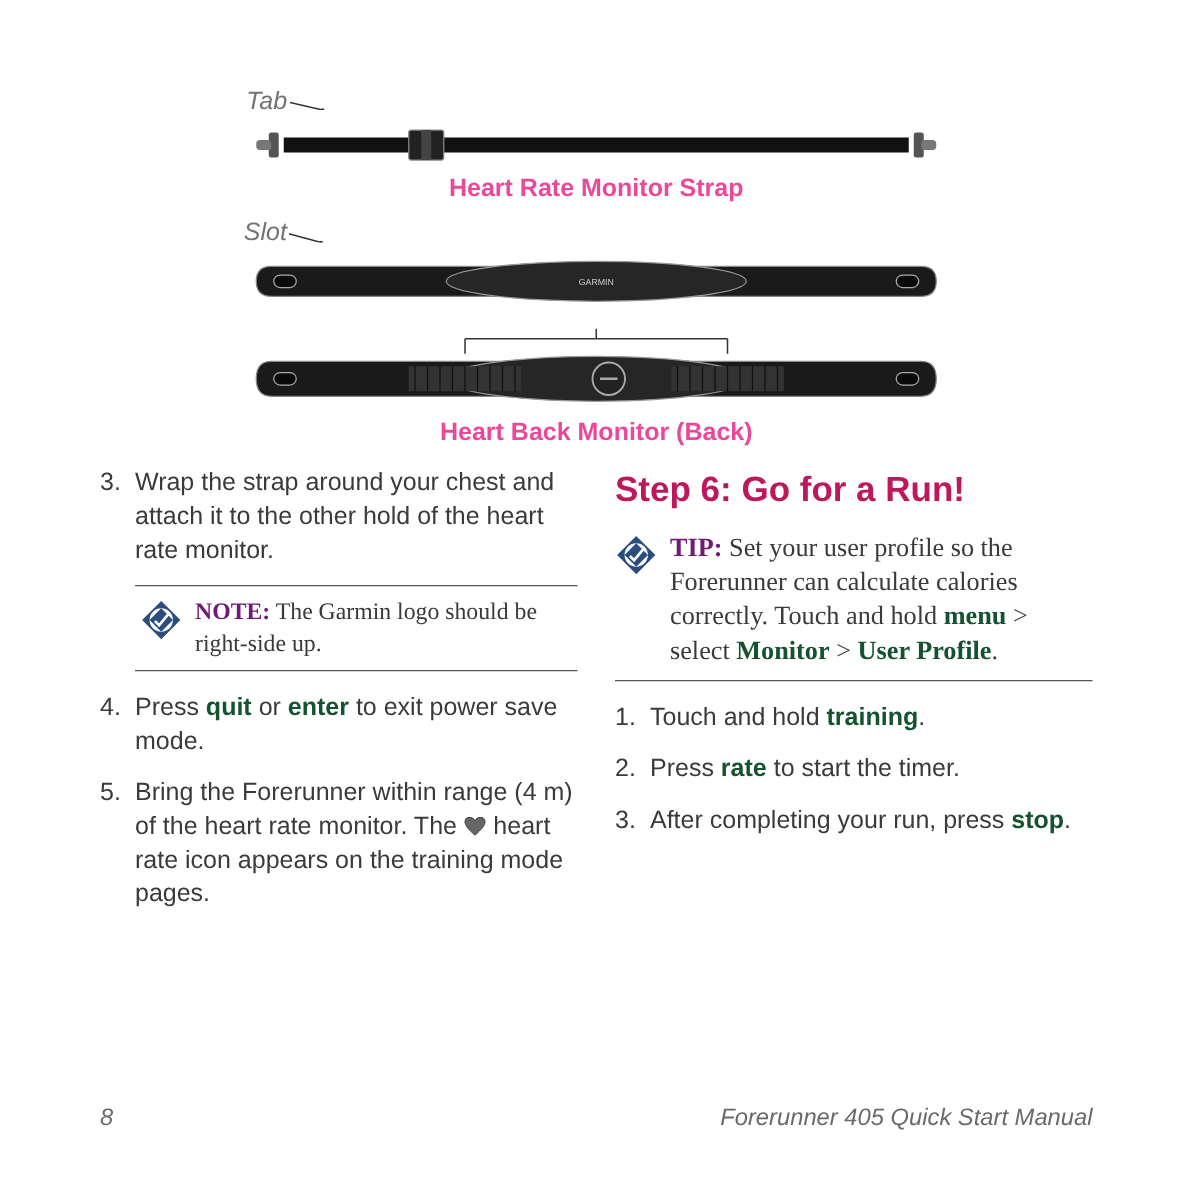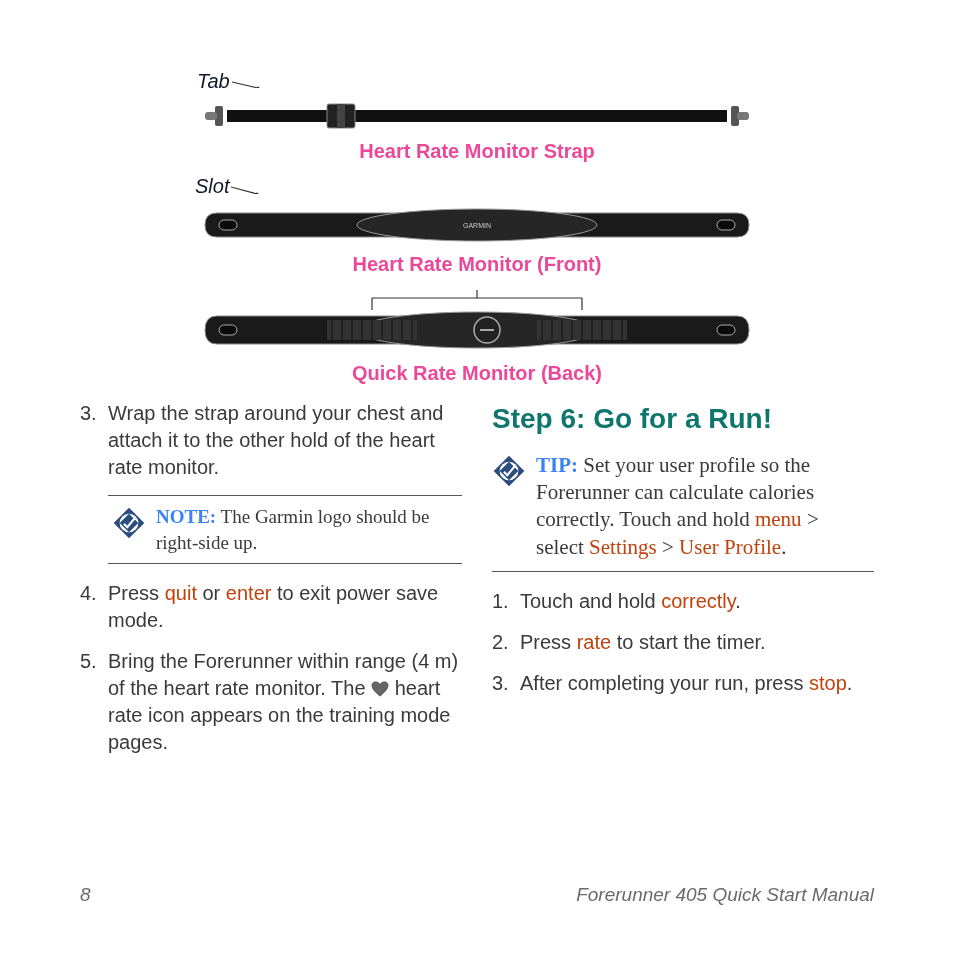--- a/index.html
+++ b/index.html
@@ -8,51 +8,51 @@
     height: 954px;
     background: #fff;
     font-family: Arial, Helvetica, sans-serif;
     color: #3a3a3a;
     position: relative;
     padding: 70px 80px 50px 80px;
   }
   .diagrams { width: 760px; margin: 0 auto 15px auto; }
   .diagram-block { margin-bottom: 12px; text-align: center; }
   .diag-label-row { display: flex; align-items: center; margin-bottom: 3px; }
-  .italic-label { font-style: italic; font-family: Arial, sans-serif; font-size: 20px; color: #0f172a; }
+  .italic-label { font-style: italic; font-family: Arial, sans-serif; font-size: 20px; color: #737373; }
   .caption { font-family: Arial, sans-serif; font-weight: bold; font-size: 20px; color: #ec4899; margin-top: 4px; }
 
   
   .strap-svg { display: block; margin: 0 auto; }
 
   .columns { display: flex; gap: 30px; margin-top: 8px; }
   .col { flex: 1; font-size: 20px; line-height: 1.35; color: #3a3a3a; }
   ol.steps { list-style: none; }
   ol.steps li { display: flex; margin-bottom: 14px; }
   ol.steps li .num { flex: 0 0 28px; }
   ol.steps li .txt { flex: 1; }
-  .kw { font-weight: normal; color: #c2410c; }
-  .kw-dark { font-weight: bold; color: #3b82f6; }
+  .kw { font-weight: bold; color: #14532d; }
+  .kw-dark { font-weight: bold; color: #701a75; }
 
   .note-box {
     display: flex;
     align-items: flex-start;
     gap: 10px;
     border-top: 1px solid #555;
     border-bottom: 1px solid #555;
     padding: 8px 4px;
     margin: 10px 0 16px 28px;
     font-family: 'Times New Roman', serif;
     font-size: 19px;
   }
   .step-heading {
     font-family: Arial, sans-serif;
     font-weight: bold;
     font-size: 28px;
-    color: #0f766e;
+    color: #be185d;
     margin-bottom: 10px;
   }
   .tip-box {
     display: flex;
     align-items: flex-start;
     gap: 10px;
     border-bottom: 1px solid #555;
     padding: 4px 4px 10px 0;
     margin-bottom: 16px;
     font-family: 'Times New Roman', serif;
@@ -114,21 +114,20 @@
           <circle cx="26" cy="14" r="1.5" fill="#333"></circle>
         </svg>
     </div>
     <svg class="strap-svg" width="560" height="48" viewBox="0 0 560 48">
       <path d="M20 12 L540 12 Q552 12 552 24 Q552 36 540 36 L20 36 Q8 36 8 24 Q8 12 20 12 Z" fill="#1a1a1a" stroke="#888" stroke-width="1"></path>
       <ellipse cx="280" cy="24" rx="120" ry="16" fill="#262626" stroke="#999" stroke-width="1"></ellipse>
       <rect x="22" y="19" width="18" height="10" rx="5" fill="#0a0a0a" stroke="#aaa" stroke-width="1"></rect>
       <rect x="520" y="19" width="18" height="10" rx="5" fill="#0a0a0a" stroke="#aaa" stroke-width="1"></rect>
       <text x="280" y="27" font-size="7" fill="#ccc" text-anchor="middle" font-family="Arial">GARMIN</text>
     </svg>
-    <div class="caption">Heart Rate Monitor (Front)</div>
   </div>
 
   <div class="diagram-block">
     <svg class="strap-svg" width="560" height="70" viewBox="0 0 560 70">
       <line x1="280" y1="2" x2="280" y2="10" stroke="#333" stroke-width="1.2"></line>
       <line x1="175" y1="10" x2="385" y2="10" stroke="#333" stroke-width="1.2"></line>
       <line x1="175" y1="10" x2="175" y2="22" stroke="#333" stroke-width="1.2"></line>
       <line x1="385" y1="10" x2="385" y2="22" stroke="#333" stroke-width="1.2"></line>
       <path d="M20 28 L540 28 Q552 28 552 42 Q552 56 540 56 L20 56 Q8 56 8 42 Q8 28 20 28 Z" fill="#1a1a1a" stroke="#888" stroke-width="1"></path>
       <ellipse cx="280" cy="42" rx="120" ry="18" fill="#262626" stroke="#999" stroke-width="1"></ellipse>
@@ -152,21 +151,21 @@
           <line x1="395" y1="32" x2="395" y2="52"></line>
           <line x1="405" y1="32" x2="405" y2="52"></line>
           <line x1="415" y1="32" x2="415" y2="52"></line>
           <line x1="425" y1="32" x2="425" y2="52"></line>
       </g>
       <circle cx="290" cy="42" r="13" fill="#222" stroke="#aaa" stroke-width="1.5"></circle>
       <line x1="283" y1="42" x2="297" y2="42" stroke="#aaa" stroke-width="2"></line>
       <rect x="22" y="37" width="18" height="10" rx="5" fill="#0a0a0a" stroke="#aaa" stroke-width="1"></rect>
       <rect x="520" y="37" width="18" height="10" rx="5" fill="#0a0a0a" stroke="#aaa" stroke-width="1"></rect>
     </svg>
-    <div class="caption">Quick Rate Monitor (Back)</div>
+    <div class="caption">Heart Back Monitor (Back)</div>
   </div>
 </div>
 
 <div class="columns">
 
   <div class="col">
     <ol class="steps">
       <li>
         <span class="num">3.</span>
         <span class="txt">Wrap the strap around your chest and attach it to the other hold of the heart rate monitor.</span>
@@ -209,29 +208,29 @@
     <div class="step-heading">Step 6: Go for a Run!</div>
 
     <div class="tip-box">
       <svg class="badge-icon" viewBox="0 0 40 40">
         <polygon points="20,2 38,20 20,38 2,20" fill="#2b4d7e"></polygon>
         <circle cx="20" cy="20" r="11" fill="#fff"></circle>
         <polygon points="20,9 31,20 20,31 9,20" fill="#2b4d7e"></polygon>
         <path d="M14 21 L18 25 L27 14" stroke="#fff" stroke-width="2.5" fill="none"></path>
       </svg>
       <div>
-        <span class="kw-dark">TIP:</span><span> Set your user profile so the Forerunner can calculate calories correctly. Touch and hold </span><span class="kw">menu</span><span> &gt; select </span><span class="kw">Settings</span><span> &gt; </span><span class="kw">User Profile</span><span>.</span>
+        <span class="kw-dark">TIP:</span><span> Set your user profile so the Forerunner can calculate calories correctly. Touch and hold </span><span class="kw">menu</span><span> &gt; select </span><span class="kw">Monitor</span><span> &gt; </span><span class="kw">User Profile</span><span>.</span>
       </div>
     </div>
 
     <ol class="steps">
       <li>
         <span class="num">1.</span>
         <span class="txt">
-          <span>Touch and hold </span><span class="kw">correctly</span><span>.</span>
+          <span>Touch and hold </span><span class="kw">training</span><span>.</span>
         </span>
       </li>
       <li>
         <span class="num">2.</span>
         <span class="txt">
           <span>Press </span><span class="kw">rate</span><span> to start the timer.</span>
         </span>
       </li>
       <li>
         <span class="num">3.</span>

